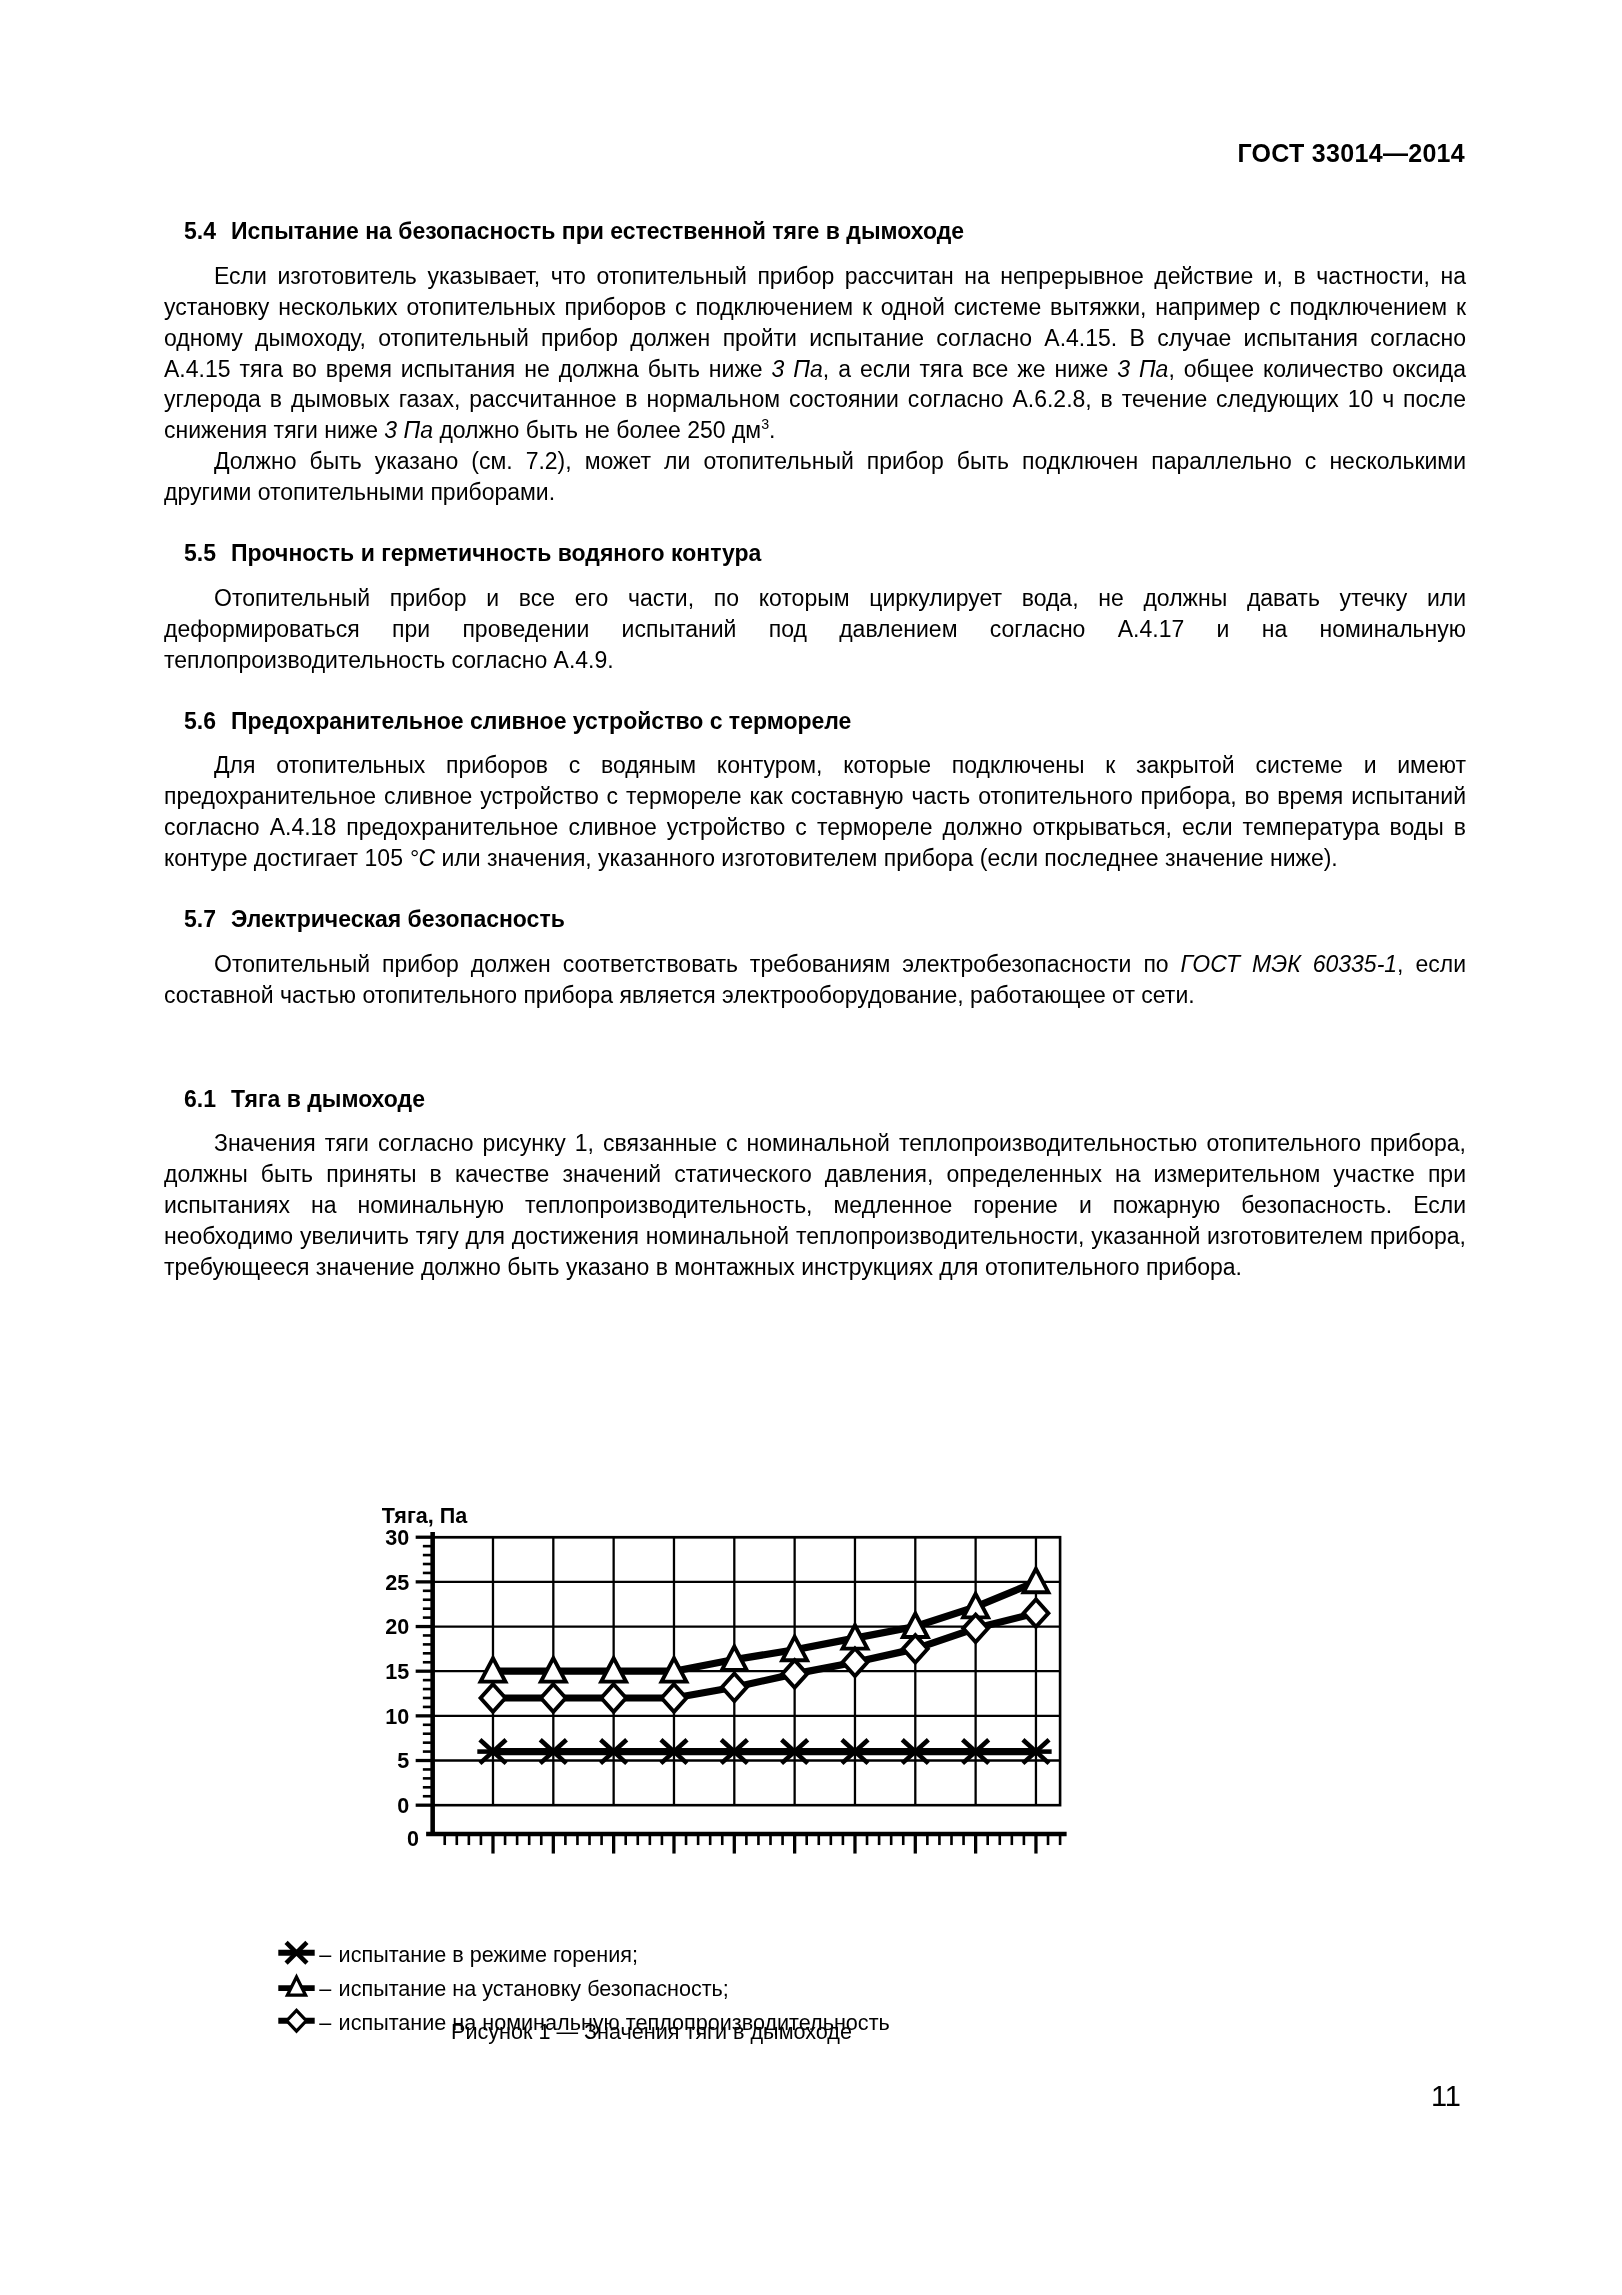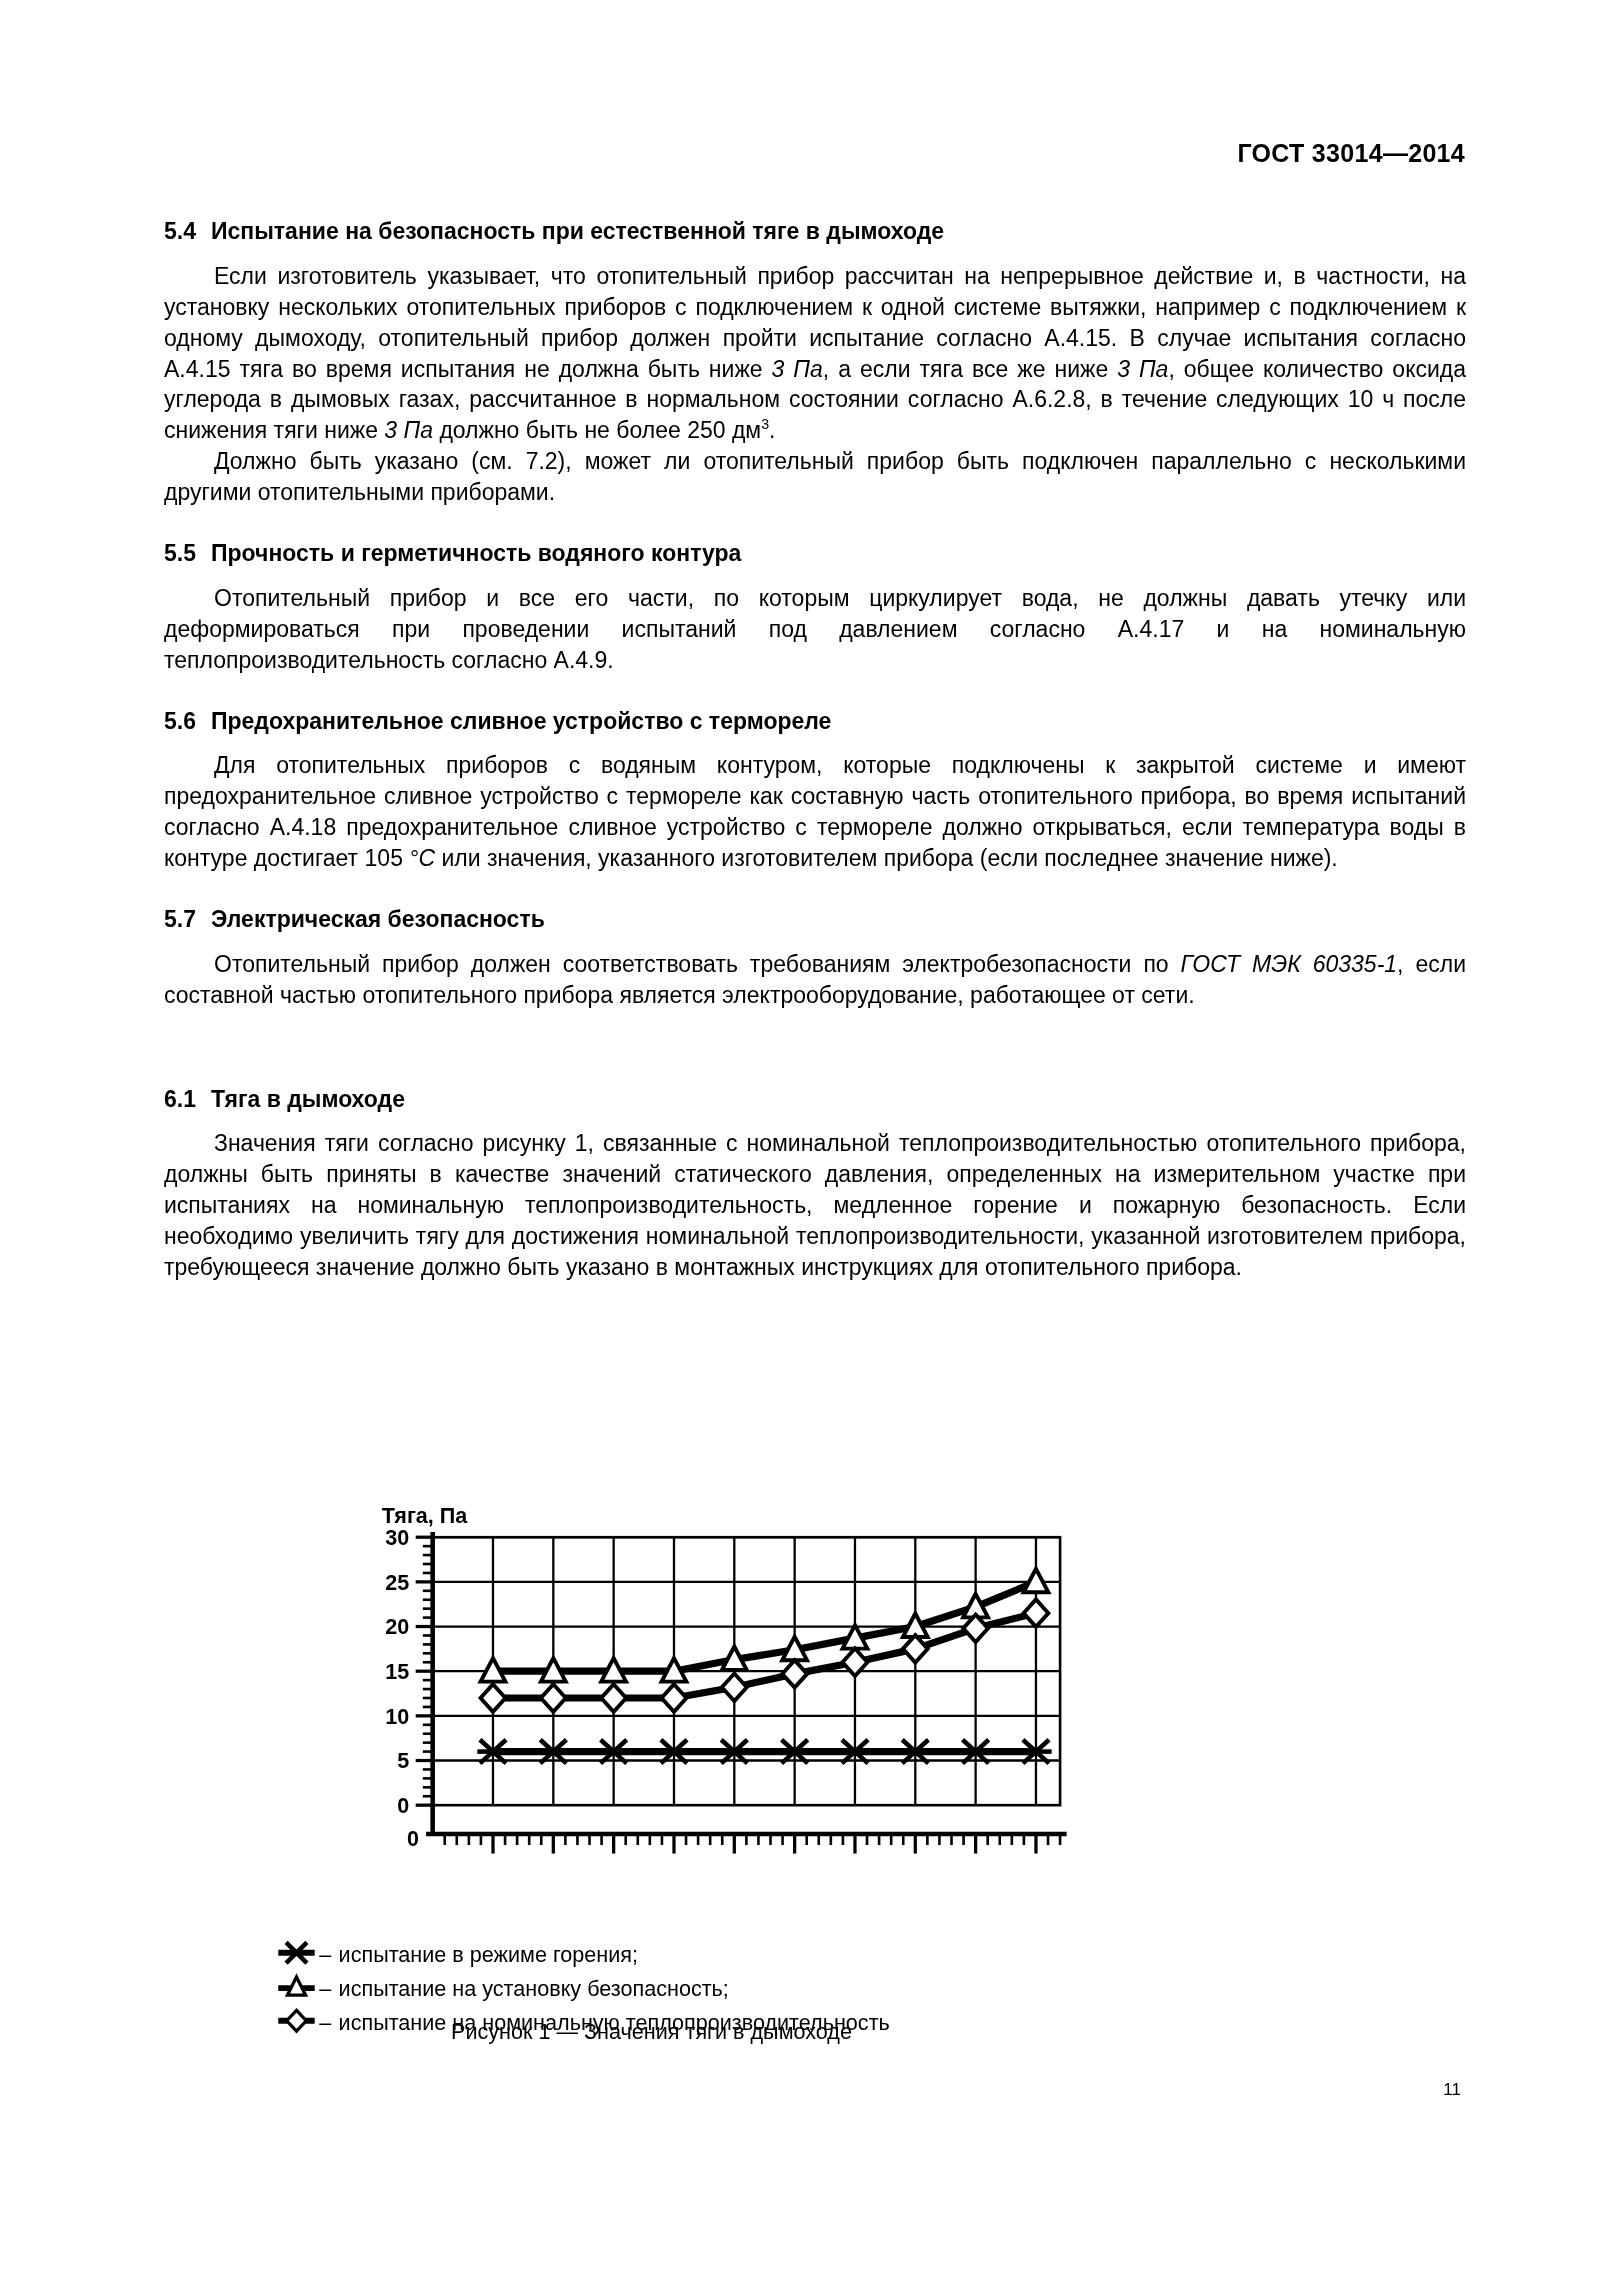--- a/index.html
+++ b/index.html
@@ -4,21 +4,21 @@
 <style>
   html,body{margin:0;padding:0;background:#fff;}
   body{width:1623px;height:2295px;font-family:"Liberation Sans",sans-serif;color:#000;position:relative;overflow:hidden;}
   .page{position:absolute;inset:0;}
 
   .header{position:absolute;top:139px;right:158px;font-size:25px;font-weight:700;letter-spacing:0.3px;text-align:right;}
 
   .content{position:absolute;left:164px;top:216px;width:1302px;}
 
   h3.sub{font-size:23px;font-weight:700;margin:0;padding:0;line-height:1.32;}
-  h3.sub .num{display:inline-block;min-width:47px;}
+  h3.sub .num{display:inline-block;min-width:47px;margin-left:20px;}
   h2.sec{font-size:27.5px;font-weight:700;margin:0;padding:0;line-height:1.3;}
   h2.sec .num{display:inline-block;min-width:34px;}
 
   p.body{font-size:23px;line-height:1.345;margin:0;text-align:justify;text-justify:inter-word;text-indent:50px;
          font-weight:400;letter-spacing:0px;-webkit-hyphens:none;hyphens:none;}
   .it{font-style:italic;}
   sup{font-size:0.62em;vertical-align:super;line-height:0;}
   .sp-head{height:14.4px;}
   .sp-block{height:30px;}
   .sp-sec{height:43px;}
@@ -28,21 +28,21 @@
   .chartwrap{position:relative;width:1302px;height:366px;}
   svg.chart{display:block;}
 
   .legend{position:absolute;left:275px;top:1934px;width:916px;}
   .legend-row{display:flex;align-items:flex-end;height:34px;}
   .legend-mark{width:43px;height:30px;flex:none;display:flex;align-items:center;justify-content:center;}
   .legend-text{font-size:21.6px;white-space:nowrap;}
   .dash{display:inline-block;padding:0 1.3px;}
 
   .caption{position:absolute;left:0;top:2019px;width:1303px;text-align:center;font-size:21.6px;}
-  .pageno{position:absolute;right:162px;top:2080px;font-size:17px;font-weight:400;}
+  .pageno{position:absolute;right:162px;top:2080px;font-size:29px;font-weight:400;}
 </style>
 </head>
 <body>
 
 <div class="page">
 
   <div class="header">ГОСТ 33014—2014</div>
 
   <div class="content">
 

